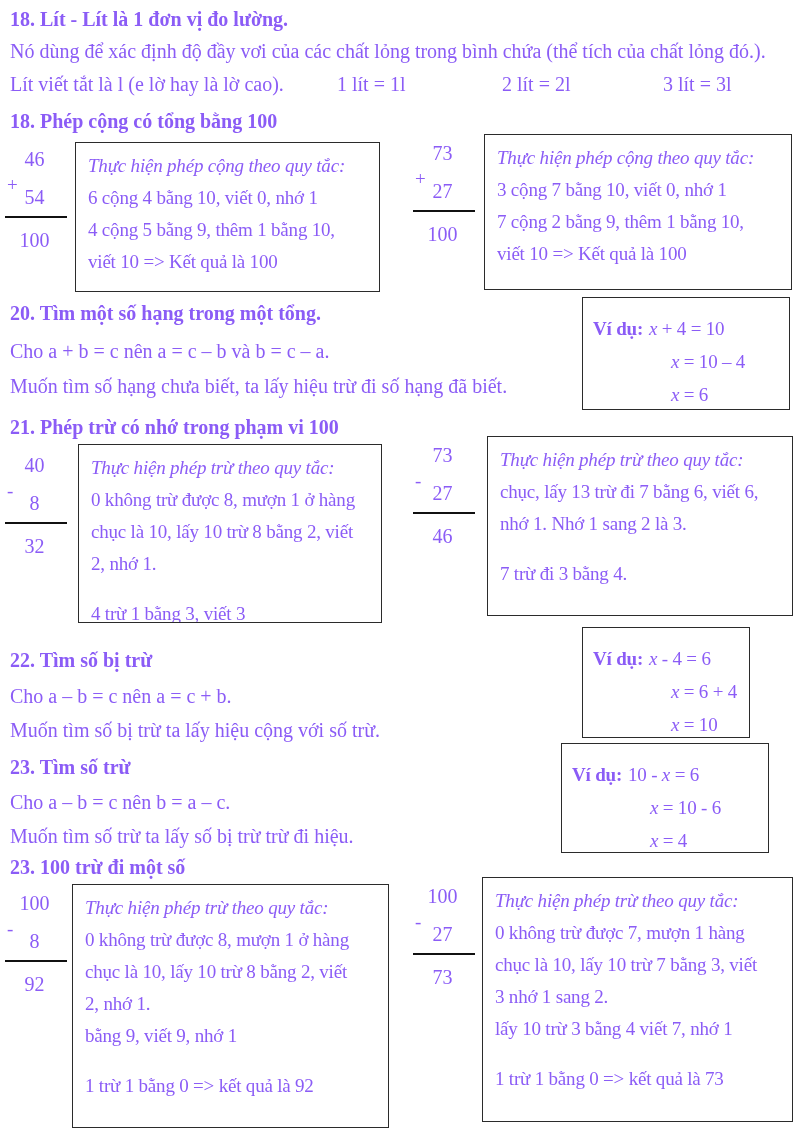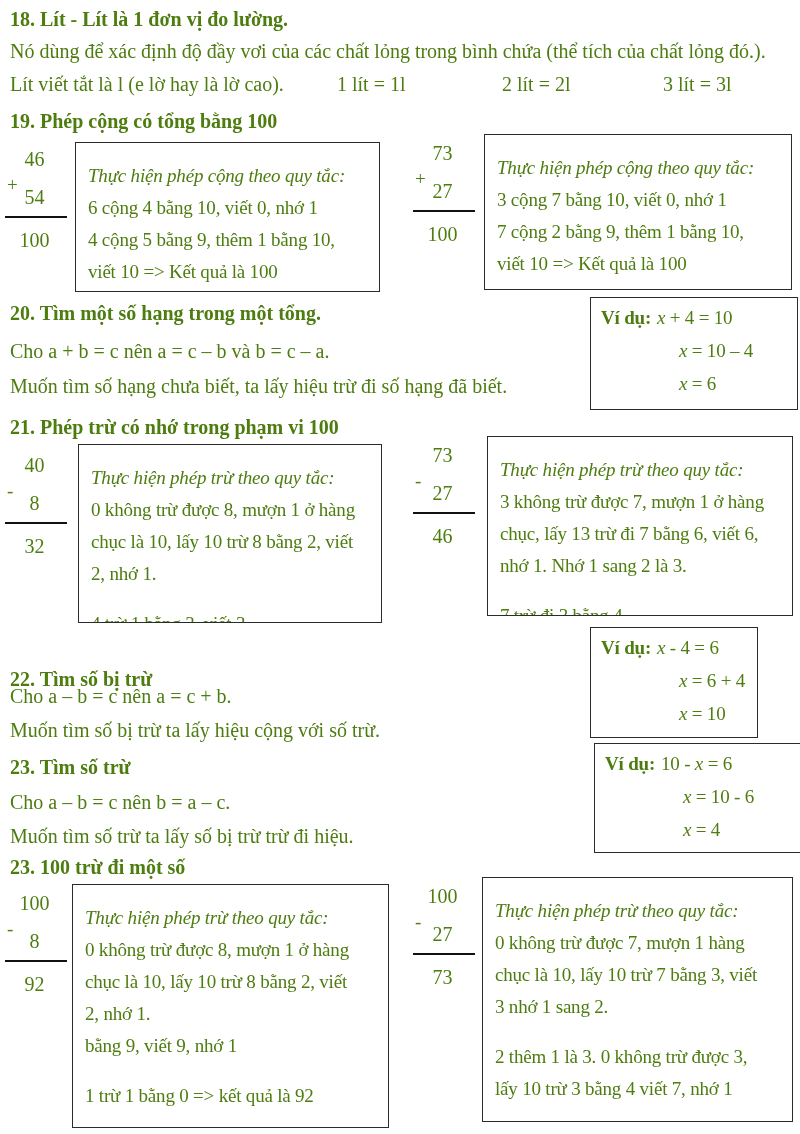--- a/index.html
+++ b/index.html
@@ -1,30 +1,30 @@
 <!DOCTYPE html>
 <html><head>
 <meta charset="utf-8">
 <style>
   html,body{margin:0;padding:0;background:#fff;}
   .page{
     position:relative;width:800px;height:1134px;background:#ffffff;
-    font-family:"Liberation Serif","DejaVu Serif",serif;color:#4d7c0f;overflow:hidden;
+    font-family:"Liberation Serif","DejaVu Serif",serif;color:#8b5cf6;overflow:hidden;
   }
   .abs{position:absolute;margin:0;}
   .h{font-size:20px;font-weight:bold;white-space:nowrap;left:10px;}
   .t{font-size:20px;white-space:nowrap;left:10px;}
   .box{
     position:absolute;border:1.6px solid #2b2b2b;box-sizing:border-box;
-    padding:17px 12px;font-size:19px;letter-spacing:-0.2px;overflow:hidden;background:#fff;
+    padding:7px 12px;font-size:19px;letter-spacing:-0.2px;overflow:hidden;background:#fff;
   }
   .box p{margin:0;line-height:32px;white-space:nowrap;}
   .box p.it{font-style:italic;}
   .box p.gap{margin-top:18px;}
-  .exbox{padding:3px 10px;margin-left:8px;}
+  .exbox{padding:14px 10px;}
   .exbox p{line-height:33px;}
   .exbox .lbl{font-weight:bold;margin-right:6px;}
   .exbox .step{padding-left:78px;}
   .vmath{position:absolute;width:62px;font-size:20px;}
   .vmath .vrow{height:38px;line-height:38px;text-align:center;padding-right:3px;}
   .vmath .sign{position:absolute;left:2px;top:26px;height:38px;line-height:38px;font-size:19px;}
   .vmath .vrule{border-top:2px solid #111;margin-top:0px;}
   .vmath .res{margin-top:3px;}
 </style>
 </head>
@@ -32,21 +32,21 @@
 
 <div class="page">
 
   <h2 class="abs h" style="top:8px">18. Lít - Lít là 1 đơn vị đo lường.</h2>
   <p class="abs t" style="top:40px">Nó dùng để xác định độ đầy vơi của các chất lỏng trong bình chứa (thể tích của chất lỏng đó.).</p>
   <p class="abs t" style="top:73px">Lít viết tắt là l (e lờ hay là lờ cao).</p>
   <span class="abs t" style="top:73px;left:337px">1 lít = 1l</span>
   <span class="abs t" style="top:73px;left:502px">2 lít = 2l</span>
   <span class="abs t" style="top:73px;left:663px">3 lít = 3l</span>
 
-  <h2 class="abs h" style="top:110px">19. Phép cộng có tổng bằng 100</h2>
+  <h2 class="abs h" style="top:110px">18. Phép cộng có tổng bằng 100</h2>
 
   <div class="vmath" style="left:5px;top:140px">
     <span class="sign">+</span>
     <div class="vrow">46</div>
     <div class="vrow">54</div>
     <div class="vrule"></div>
     <div class="vrow res">100</div>
   </div>
 
   <div class="box" style="left:75px;top:142px;width:305px;height:150px">
@@ -102,41 +102,40 @@
   <div class="vmath" style="left:413px;top:436px">
     <span class="sign">-</span>
     <div class="vrow">73</div>
     <div class="vrow">27</div>
     <div class="vrule"></div>
     <div class="vrow res">46</div>
   </div>
 
   <div class="box" style="left:487px;top:436px;width:306px;height:180px">
     <p class="it">Thực hiện phép trừ theo quy tắc:</p>
-    <p>3 không trừ được 7, mượn 1 ở hàng</p>
     <p>chục, lấy 13 trừ đi 7 bằng 6, viết 6,</p>
     <p>nhớ 1.  Nhớ 1 sang 2 là 3.</p>
     <p class="gap">7 trừ đi 3 bằng 4.</p>
   </div>
 
-  <h2 class="abs h" style="top:668px">22. Tìm số bị trừ</h2>
+  <h2 class="abs h" style="top:649px">22. Tìm số bị trừ</h2>
   <p class="abs t" style="top:685px">Cho a – b = c nên a = c + b.</p>
   <p class="abs t" style="top:719px">Muốn tìm số bị trừ ta lấy hiệu cộng với số trừ.</p>
 
   <div class="box exbox" style="left:582px;top:627px;width:168px;height:111px">
     <p><span class="lbl">Ví dụ:</span><span><i>x</i> - 4 = 6</span></p>
     <p class="step"><i>x</i> = 6 + 4</p>
     <p class="step"><i>x</i> = 10</p>
   </div>
 
   <h2 class="abs h" style="top:756px">23. Tìm số trừ</h2>
   <p class="abs t" style="top:791px">Cho a – b = c nên b = a – c.</p>
   <p class="abs t" style="top:825px">Muốn tìm số trừ ta lấy số bị trừ trừ đi hiệu.</p>
 
-  <div class="box exbox" style="left:586px;top:743px;width:208px;height:110px">
+  <div class="box exbox" style="left:561px;top:743px;width:208px;height:110px">
     <p><span class="lbl">Ví dụ:</span><span>10 - <i>x</i> = 6</span></p>
     <p class="step"><i>x</i> = 10 - 6</p>
     <p class="step"><i>x</i> = 4</p>
   </div>
 
   <h2 class="abs h" style="top:856px">23. 100 trừ đi một số</h2>
 
   <div class="vmath" style="left:5px;top:884px">
     <span class="sign">-</span>
     <div class="vrow">100</div>
@@ -160,18 +159,17 @@
     <div class="vrow">27</div>
     <div class="vrule"></div>
     <div class="vrow res">73</div>
   </div>
 
   <div class="box" style="left:482px;top:877px;width:311px;height:245px">
     <p class="it">Thực hiện phép trừ theo quy tắc:</p>
     <p>0 không trừ được 7, mượn 1 hàng</p>
     <p>chục là 10, lấy 10 trừ 7 bằng 3, viết</p>
     <p>3 nhớ 1 sang 2.</p>
-    <p class="gap">2 thêm 1 là 3. 0 không trừ được 3,</p>
     <p>lấy 10 trừ 3 bằng 4 viết 7, nhớ 1</p>
     <p class="gap">1 trừ 1 bằng 0 =&gt; kết quả là 73</p>
   </div>
 
 </div>
 
 </body></html>

